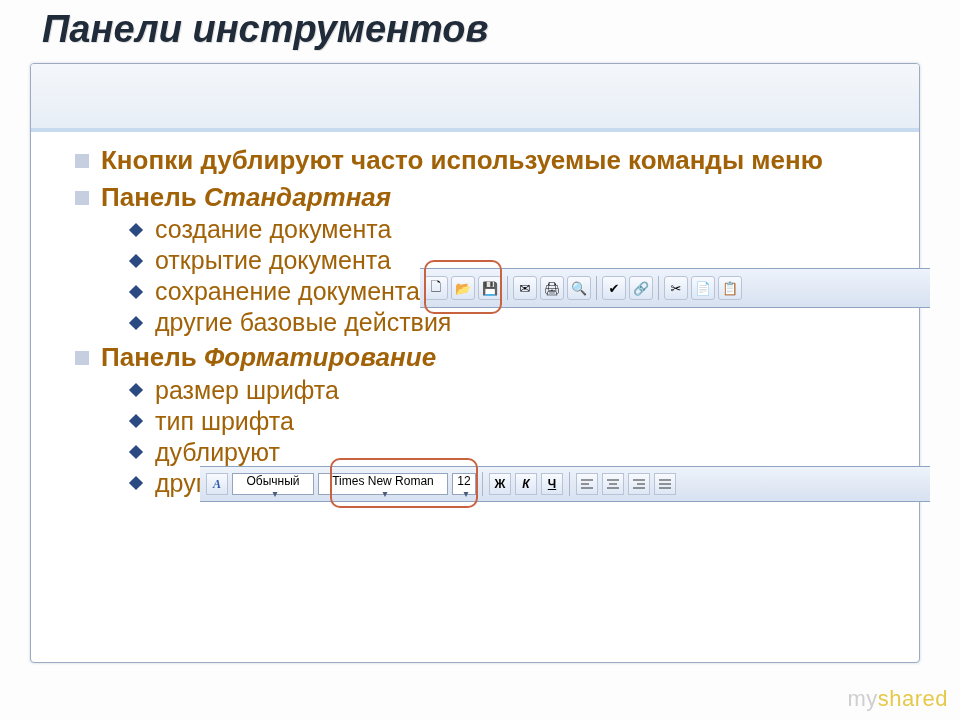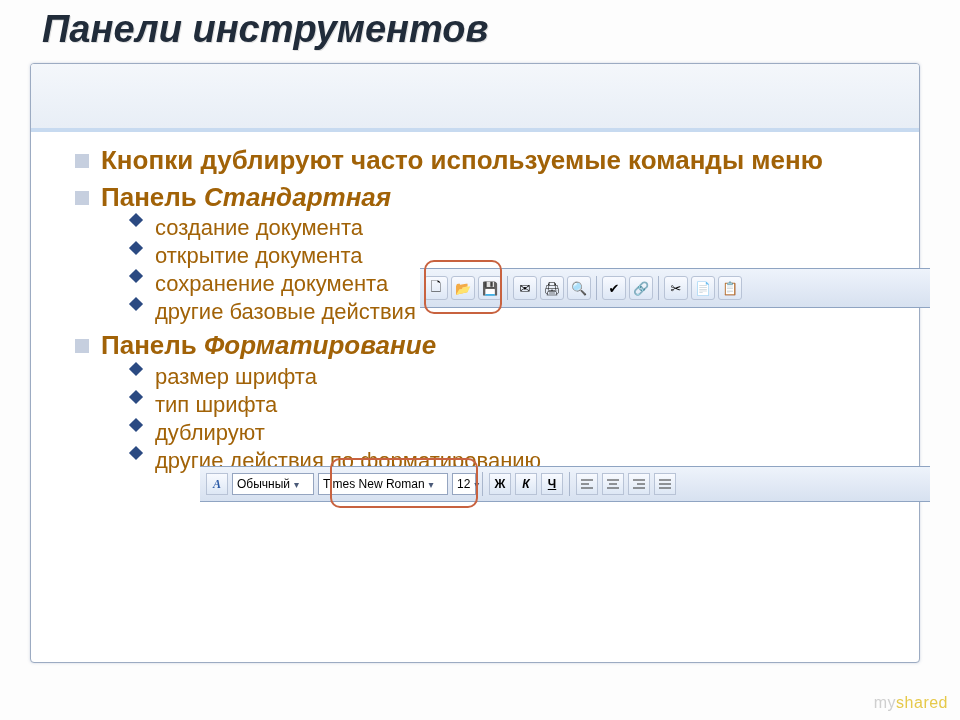--- a/index.html
+++ b/index.html
@@ -51,21 +51,22 @@
     width: 14px; height: 14px;
     background: #c6cfdf;
     margin: 10px 12px 0 0;
     flex: 0 0 14px;
   }
   .bul1 .text { font-weight: 700; line-height: 1.25; }
   .bul1 .text .ital { font-style: italic; text-align: center; }
   .bul2 {
     margin: 2px 0 2px 56px;
     display: flex;
-    font-size: 22px;
+    align-items: center;
+    font-size: 25px;
   }
   .dia {
     width: 10px; height: 10px;
     background: #2b4a82;
     transform: rotate(45deg);
     margin: 0 14px 0 0;
     flex: 0 0 10px;
   }
   
   .tb-standard {
@@ -106,41 +107,41 @@
     width: 730px; height: 36px;
     background: linear-gradient(#eef3fb,#d7e1f0);
     border-top:1px solid #8fa4c2;
     border-bottom:1px solid #8fa4c2;
     display:flex;align-items:center;
     padding:0 6px;gap:4px;
     font-size:12px;
   }
   .tb-format .dd {
     height:22px;background:#fff;border:1px solid #95a5c0;
-    display:flex;align-items:center;padding:0 4px;
+    display:flex;align-items:center;padding:0 4px;flex-direction:column;
   }
   .tb-format .dd .arr{margin-left:4px;color:#4a5a78;font-size:10px;}
   .btn {
     width:22px;height:22px;border:1px solid #b8c3d6;
     background:linear-gradient(#f8faff,#dde7f5);
     display:flex;align-items:center;justify-content:center;
     font-size:12px;font-weight:700;
   }
   .highlight-fnt {
     position:absolute;
     left: 330px; top: 458px;
     width: 148px; height: 50px;
     border:2px solid #c8623f;
     border-radius:10px;
     pointer-events:none;
   }
   .watermark {
     position:absolute;
     right: 12px; bottom: 8px;
-    font-size: 16px;
+    font-size: 22px;
     color: #cfcfcf;
     font-family: Arial;
     letter-spacing: .5px;
   }
   .watermark .m2 { color: #e6c94a; }
 </style>
 </head>
 <body>
 
 <div class="title">Панели инструментов</div>

